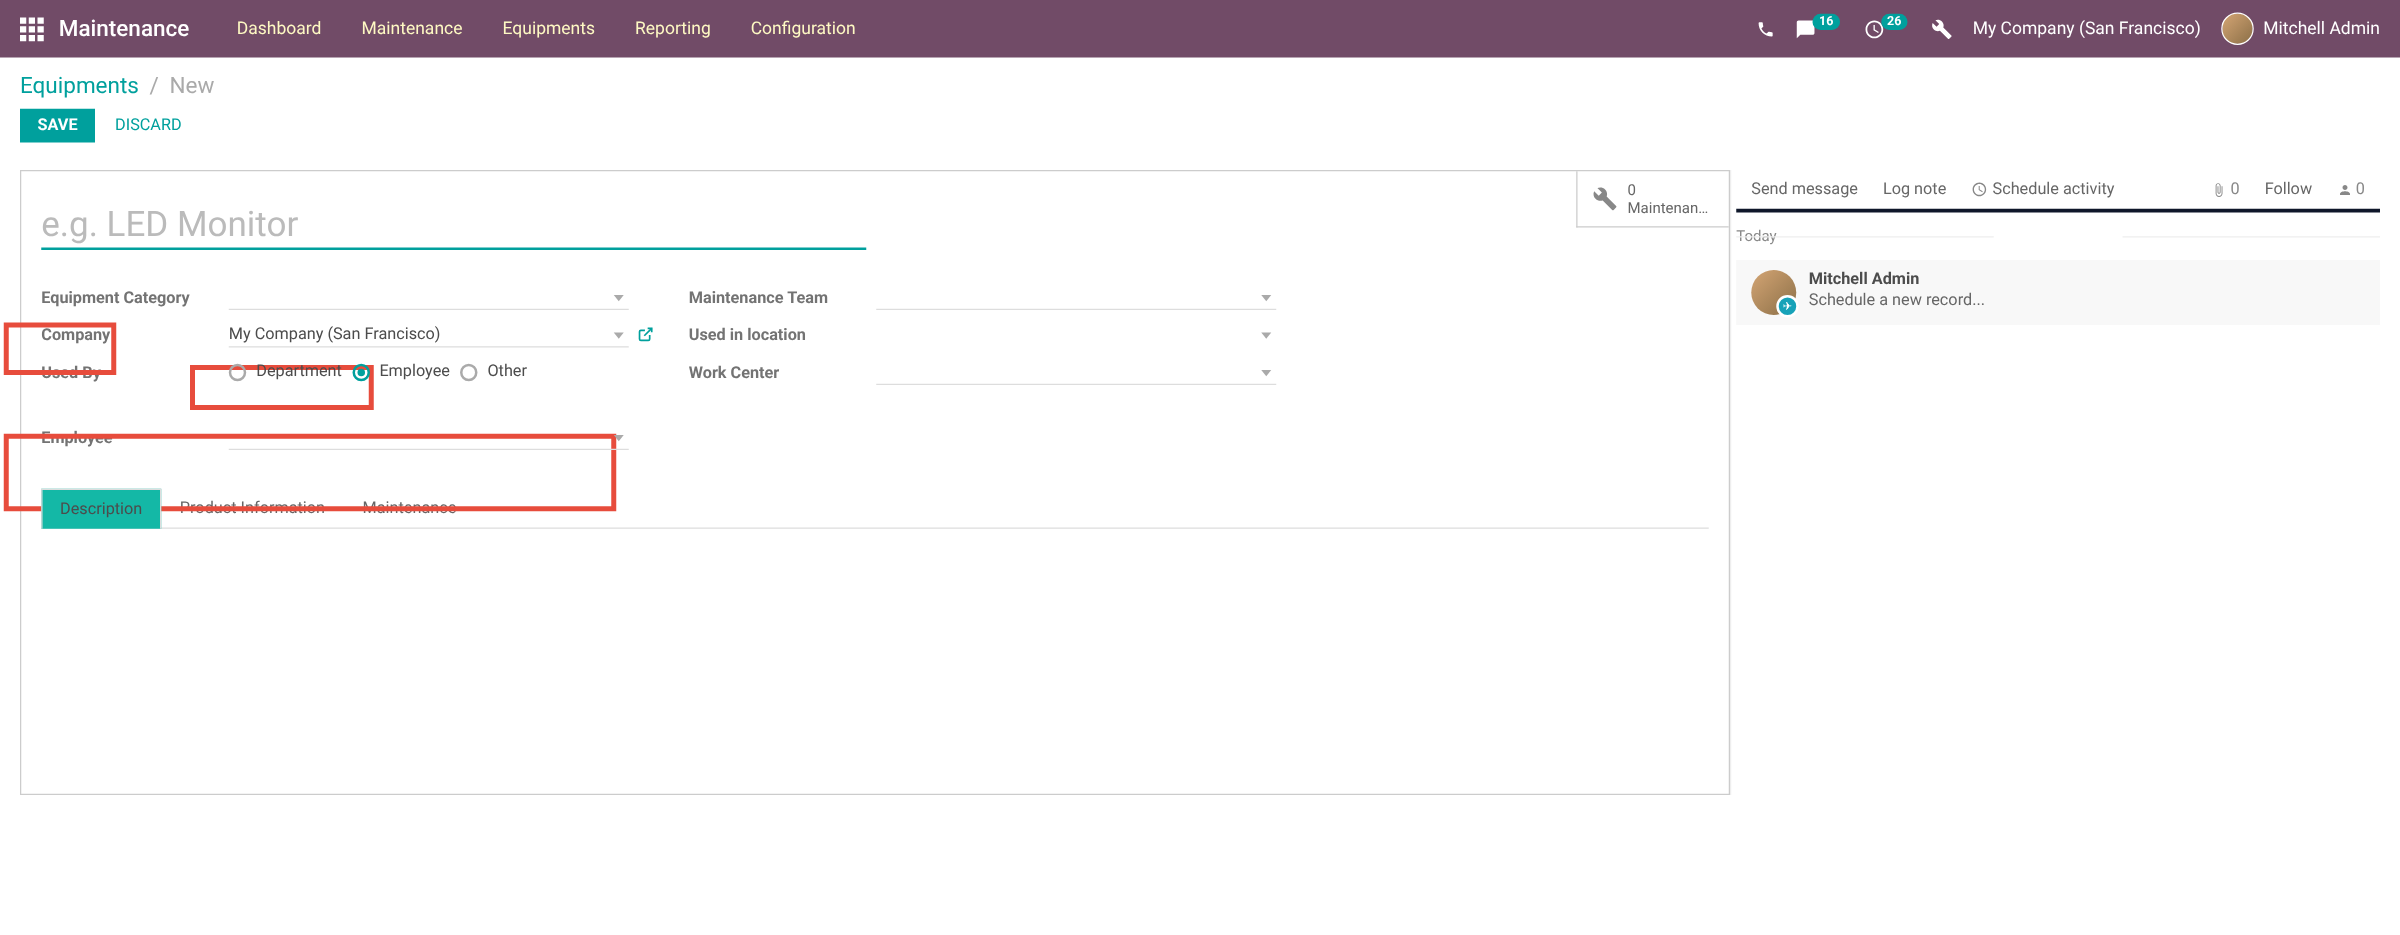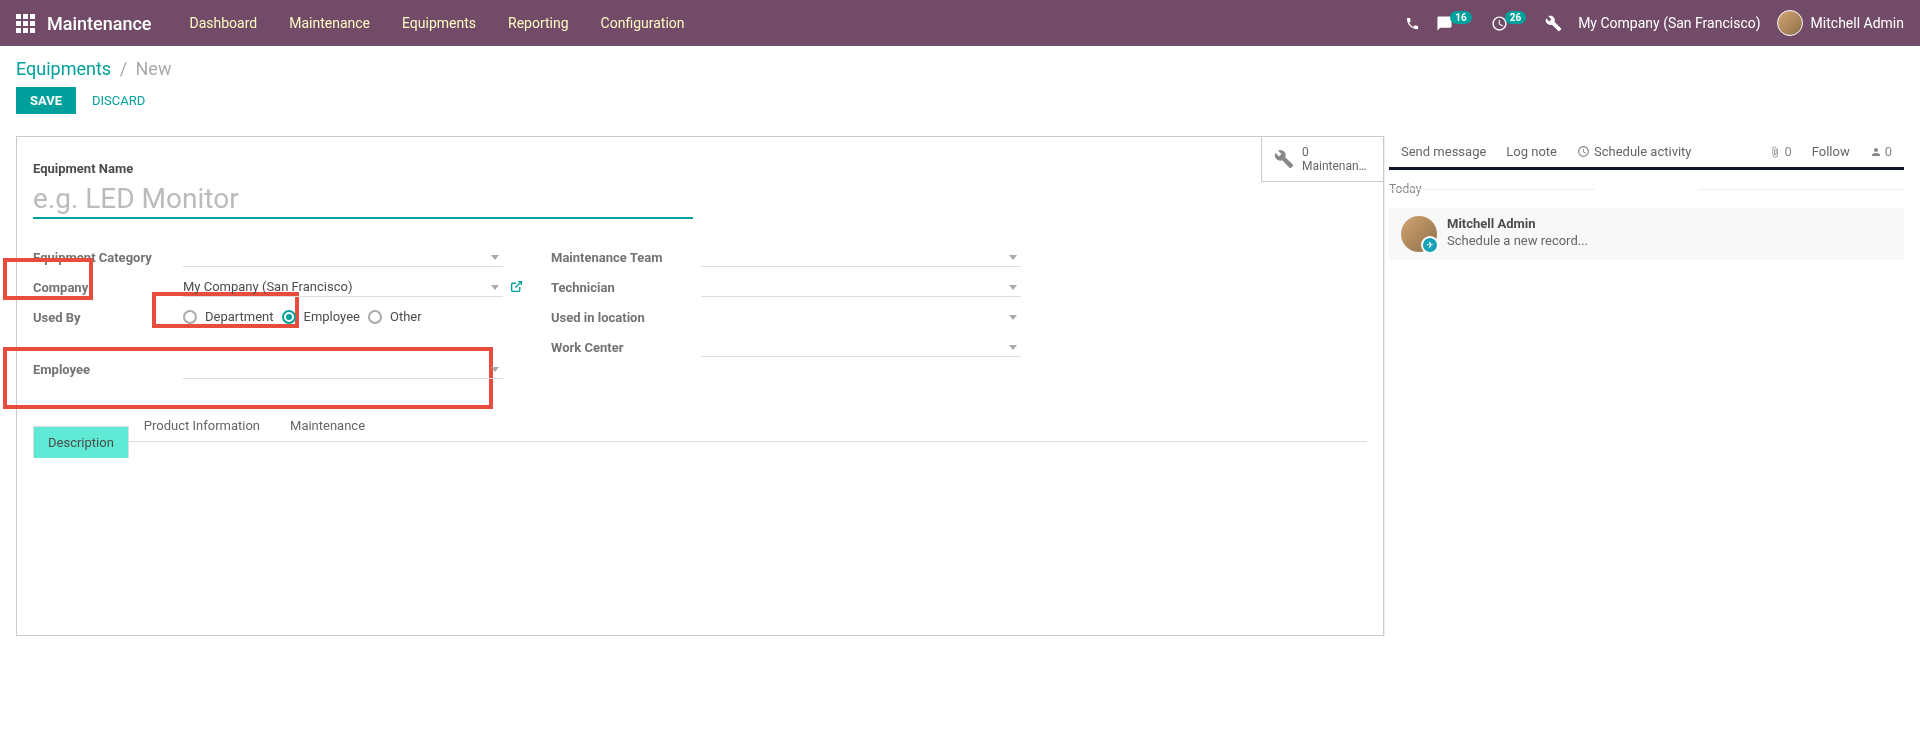--- a/index.html
+++ b/index.html
@@ -52,21 +52,21 @@
 .radio-opt { display: flex; align-items: center; gap: 8px; cursor: pointer; }
 .radio-circle { width: 14px; height: 14px; border: 2px solid #aaa; border-radius: 50%; display: inline-flex; align-items: center; justify-content: center; }
 .radio-circle.checked { border-color: #00A09D; }
 .radio-circle.checked::after { content: ''; width: 6px; height: 6px; background: #00A09D; border-radius: 50%; }
 .radio-label { font-size: 13px; }
 
 .highlight-box { border: 4px solid #E74C3C; position: absolute; }
 
 .tabs { display: flex; border-bottom: 1px solid #ddd; margin-top: 20px; }
 .tab { padding: 8px 14px; border: 1px solid transparent; border-bottom: none; font-size: 13px; color: #666; cursor: pointer; }
-.tab.active { border-color: #ddd; background: #5eead4; color: #4c4c4c; position: relative; top: 17px; }
+.tab.active { border-color: #ddd; background: #14b8a6; color: #4c4c4c; position: relative; top: 1px; }
 
 .chatter { width: 520px; border-left: 1px solid #eee; padding-left: 4px; }
 .chatter-hdr { display: flex; align-items: center; padding: 8px 12px; gap: 20px; font-size: 13px; color: #666; border-bottom: 3px solid #0f172a; }
 .chatter-hdr .ch-btn { cursor: pointer; }
 .chatter-hdr .spacer { flex: 1; }
 .chatter-hdr .gray-icon { display: flex; align-items: center; gap: 3px; color: #888; }
 .today-sep { text-align: left; font-size: 12px; color: #888; padding: 12px 0; position: relative; }
 .today-sep::before, .today-sep::after { content: ''; position: absolute; top: 50%; width: 40%; height: 1px; background: #eee; }
 .today-sep::before { left: 0; }
 .today-sep::after { right: 0; }
@@ -156,21 +156,20 @@
         <span class="num">0</span>
         <span class="lbl">Maintenan…</span>
       </span>
     </div>
 
     <div class="form-body" style="position:relative;">
       <div class="highlight-box" style="left:-14px; top:121px; width:90px; height:42px;"></div>
       <div class="highlight-box" style="left:135px; top:155px; width:147px; height:36px;"></div>
       <div class="highlight-box" style="left:-14px; top:210px; width:490px; height:62px;"></div>
 
-      <div class="name-label">Equipment Name</div>
       <input class="name-input" placeholder="e.g. LED Monitor" style="">
 
       <div class="cols">
         <div class="col">
           <div class="field-row">
             <div class="field-label">Equipment Category</div>
             <div class="field-value">
                 <div class="m2o"></div>
               </div>
           </div>
@@ -214,26 +213,20 @@
           </div>
         </div>
         <div class="col">
           <div class="field-row">
             <div class="field-label">Maintenance Team</div>
             <div class="field-value">
                 <div class="m2o"></div>
               </div>
           </div>
           <div class="field-row">
-            <div class="field-label">Technician</div>
-            <div class="field-value">
-                <div class="m2o"></div>
-              </div>
-          </div>
-          <div class="field-row">
             <div class="field-label">Used in location</div>
             <div class="field-value">
                 <div class="m2o" style="border:none;"></div>
               </div>
           </div>
           <div class="field-row">
             <div class="field-label">Work Center</div>
             <div class="field-value">
                 <div class="m2o"></div>
               </div>

